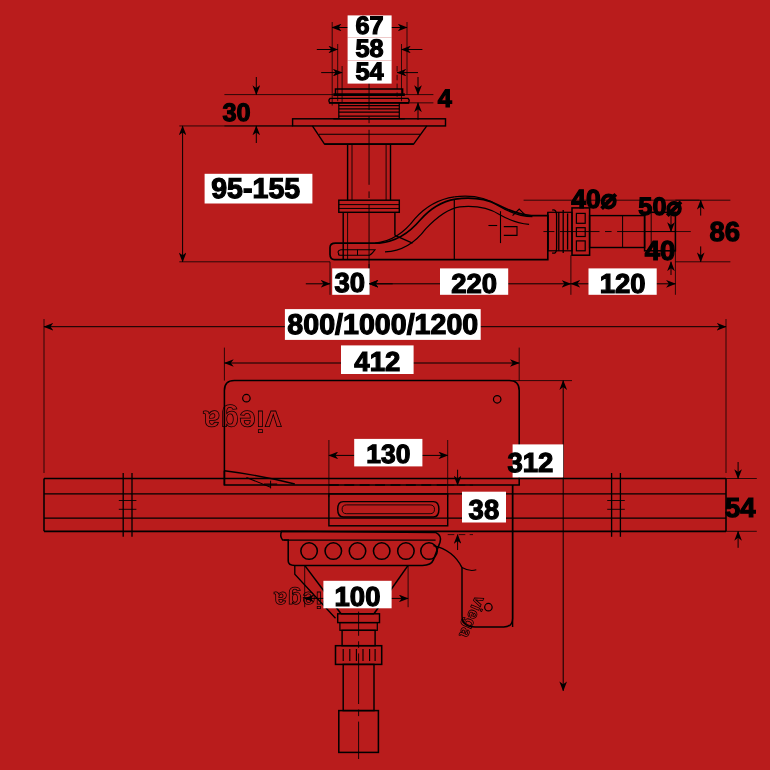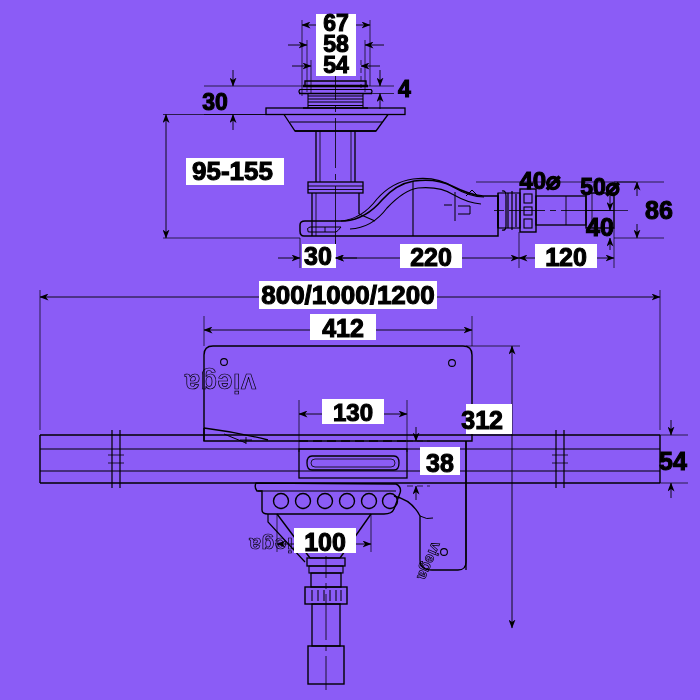--- a/index.html
+++ b/index.html
@@ -8,21 +8,21 @@
     padding: 0;
     background: #ffffff;
   }
   body {
     font-family: "Liberation Sans", sans-serif;
   }
   #sheet {
     position: relative;
     width: 700px;
     height: 700px;
-    background: #8b5cf6;
+    background: #b91c1c;
     overflow: hidden;
   }
   #sheet svg {
     display: block;
     position: absolute;
     top: 0;
     left: 0;
   }
   .dimtext {
     font-family: "Liberation Sans", sans-serif;

